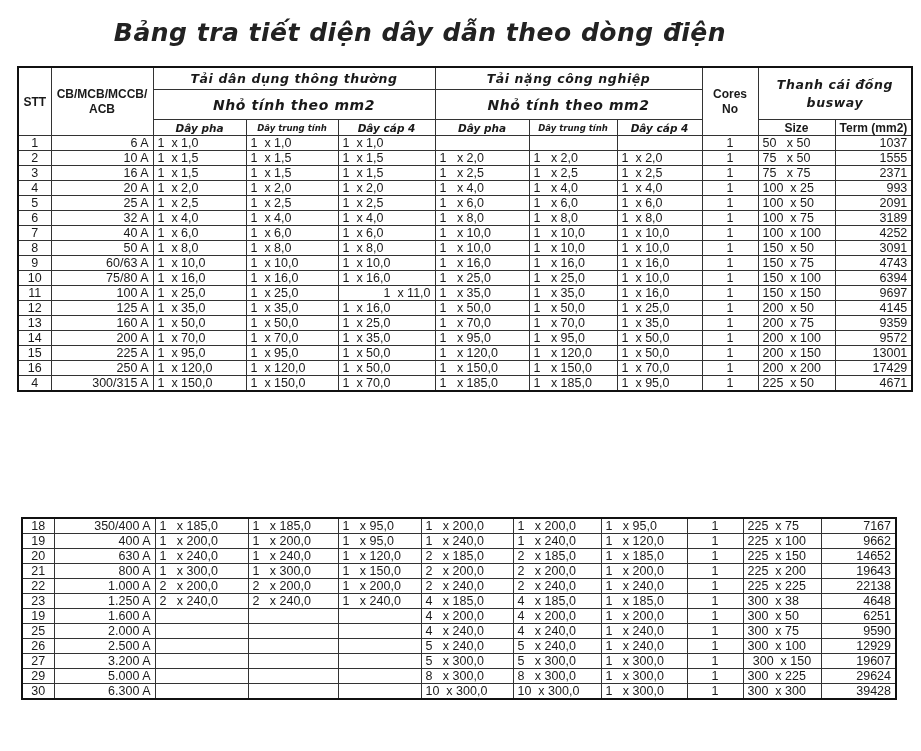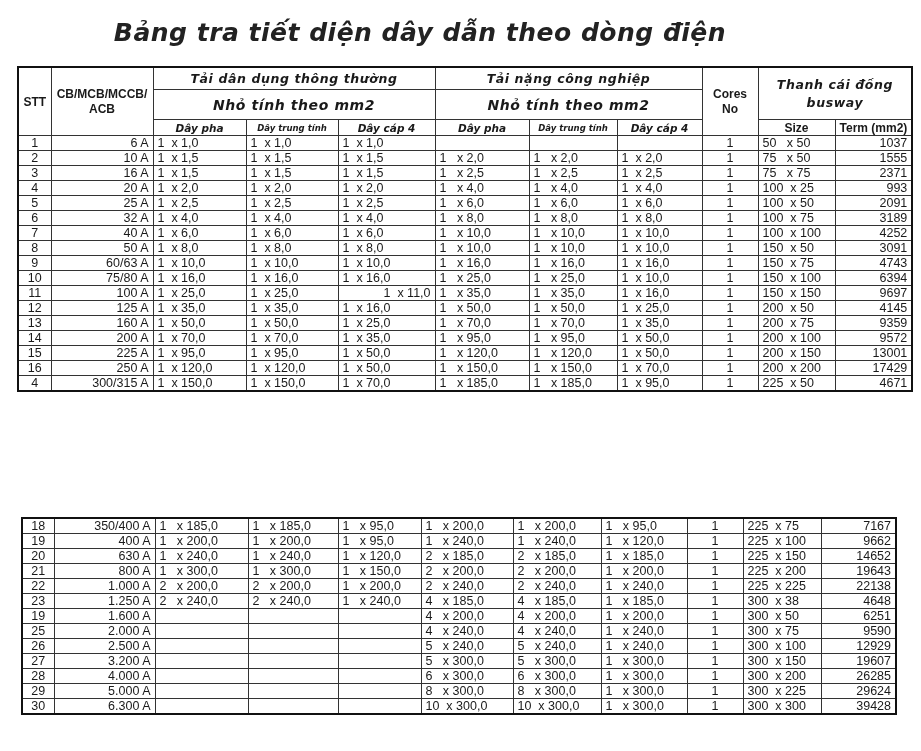--- a/index.html
+++ b/index.html
@@ -453,37 +453,24 @@
   <tr>
     <td class="c" style="white-space: pre;">27</td>
     <td class="r" style="white-space: pre; padding-left: 20px;">3.200 A</td>
     <td class="l" style="white-space: pre;"></td>
     <td class="l" style="white-space: pre;"></td>
     <td class="l" style="white-space: pre;"></td>
     <td class="l" style="white-space: pre;">5   x 300,0</td>
     <td class="l" style="white-space: pre;">5   x 300,0</td>
     <td class="l" style="white-space: pre;">1   x 300,0</td>
     <td class="c" style="white-space: pre;">1</td>
-    <td class="l" style="white-space: pre;">300  x 150</td>
+    <td class="l" style="white-space: pre; text-align: center;">300  x 150</td>
     <td class="r" style="white-space: pre;">19607</td>
   </tr>
 
-  <tr>
-    <td class="c" style="white-space: pre;">28</td>
-    <td class="r" style="white-space: pre;">4.000 A</td>
-    <td class="l" style="white-space: pre;"></td>
-    <td class="l" style="white-space: pre;"></td>
-    <td class="l" style="white-space: pre;"></td>
-    <td class="l" style="white-space: pre;">6   x 300,0</td>
-    <td class="l" style="white-space: pre;">6   x 300,0</td>
-    <td class="l" style="white-space: pre;">1   x 300,0</td>
-    <td class="c" style="white-space: pre;">1</td>
-    <td class="l" style="white-space: pre;">300  x 200</td>
-    <td class="r" style="white-space: pre;">26285</td>
-  </tr>
 
   <tr>
     <td class="c" style="white-space: pre;">29</td>
     <td class="r" style="white-space: pre;">5.000 A</td>
     <td class="l" style="white-space: pre;"></td>
     <td class="l" style="white-space: pre;"></td>
     <td class="l" style="white-space: pre;"></td>
     <td class="l" style="white-space: pre;">8   x 300,0</td>
     <td class="l" style="white-space: pre;">8   x 300,0</td>
     <td class="l" style="white-space: pre;">1   x 300,0</td>

